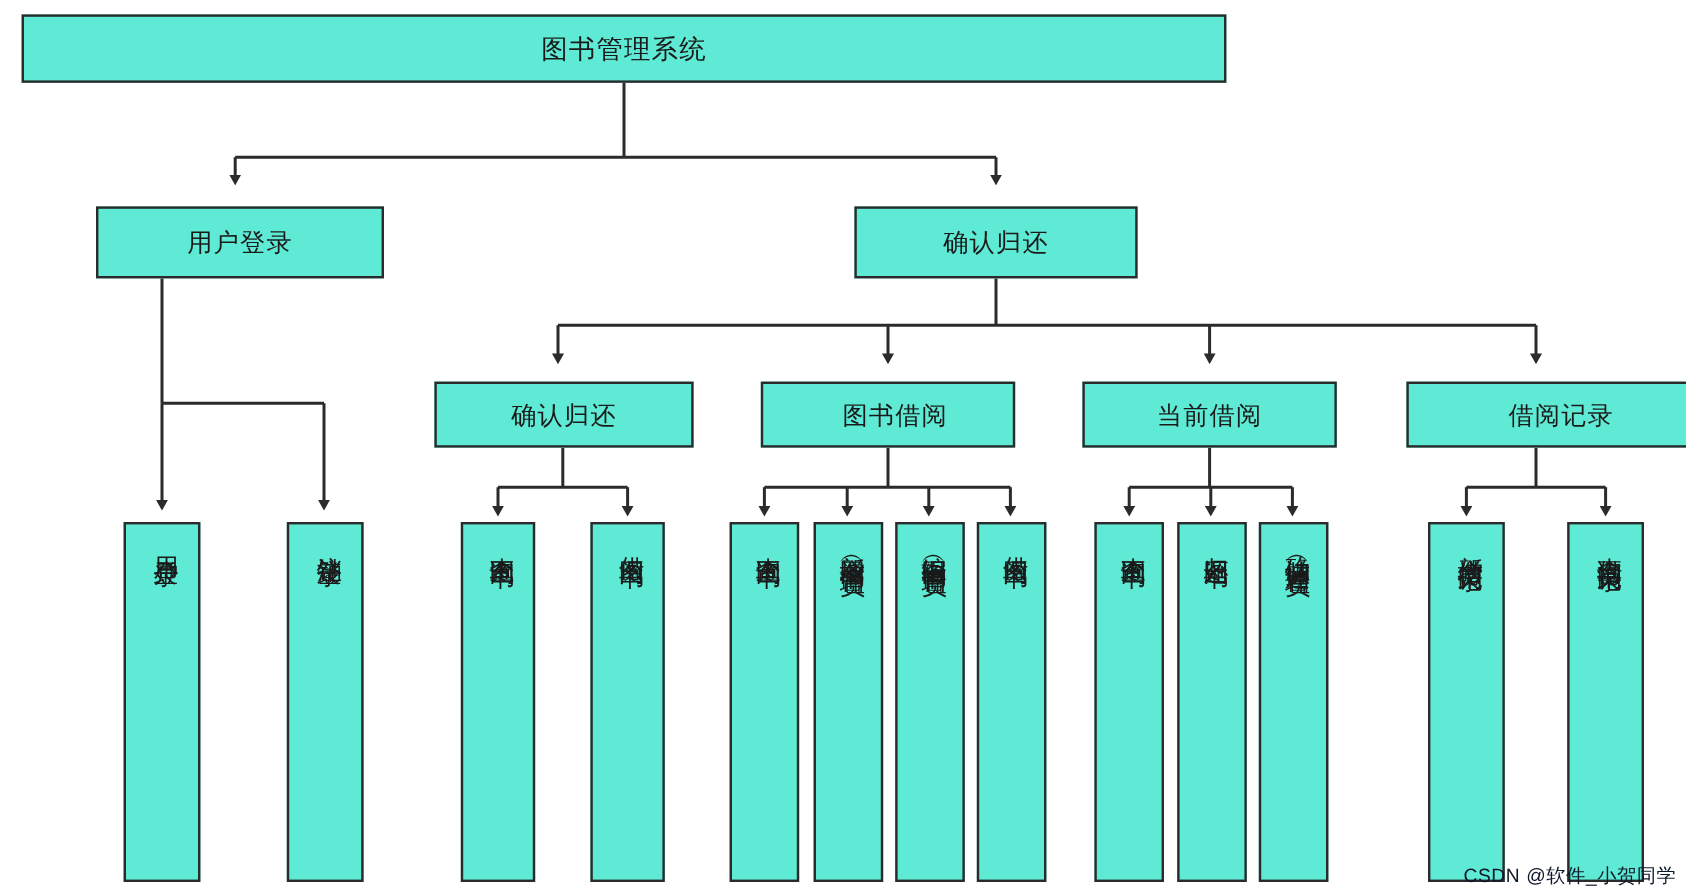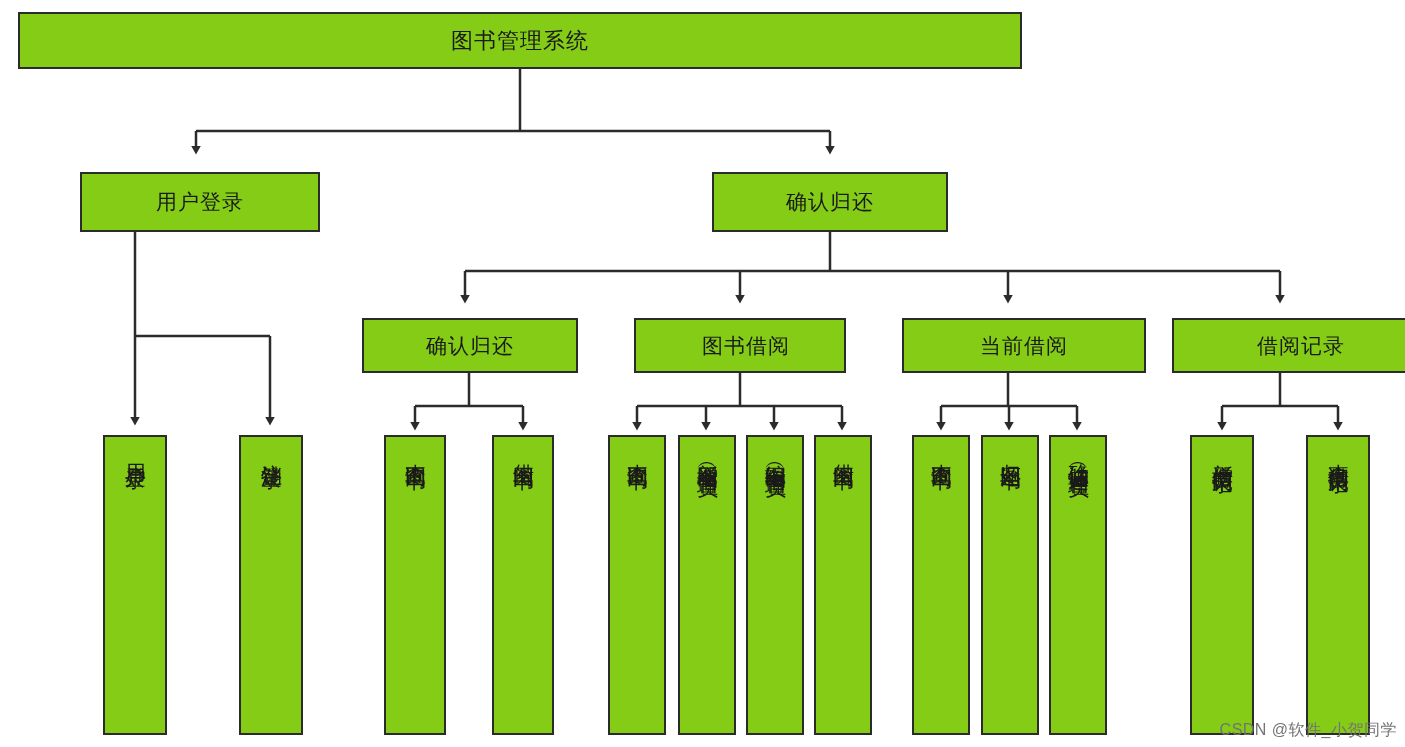--- a/index.html
+++ b/index.html
@@ -21,26 +21,27 @@
     position: absolute;
     left: 0;
     top: 0;
     width: 1405px;
     height: 747px;
     pointer-events: none;
   }
   .node {
     position: absolute;
     box-sizing: border-box;
-    background: #84cc16;
+    background: #5eead4;
     border: 2px solid #2b2b2b;
     display: flex;
     align-items: center;
     justify-content: center;
     color: #1a1a1a;
+    font-family: Liberation Mono, monospace;
   }
   .node.h {
     font-size: 21px;
     letter-spacing: 1px;
   }
   .node.root {
     font-size: 22px;
   }
   .node.v {
     align-items: flex-start;
@@ -54,21 +55,21 @@
     line-height: 1.18;
     letter-spacing: 2px;
     white-space: nowrap;
     color: #1a1a1a;
   }
   .watermark {
     position: absolute;
     right: 8px;
     bottom: 6px;
     font-size: 16px;
-    color: #737373;
+    color: #0f172a;
     letter-spacing: 0.5px;
     white-space: nowrap;
   }
 </style>
 </head>
 <body>
 
 <div id="canvas">
 
   <svg class="wires" viewBox="0 0 1405 747">
@@ -131,21 +132,21 @@
   <div class="node h" style="left:712px; top:172px; width:236px; height:60px;">
     <span>确认归还</span>
   </div>
 
   <div class="node h" style="left:362px; top:318px; width:216px; height:55px;">
     <span>确认归还</span>
   </div>
   <div class="node h" style="left:634px; top:318px; width:212px; height:55px;padding-left:12px;">
     <span>图书借阅</span>
   </div>
-  <div class="node h" style="left:902px; top:318px; width:244px; height:55px;">
+  <div class="node h" style="left:902px; top:318px; width:212px; height:55px;">
     <span>当前借阅</span>
   </div>
   <div class="node h" style="left:1172px; top:318px; width:258px; height:55px;">
     <span>借阅记录</span>
   </div>
 
   <div class="node v" style="left:103px; top:435px; width:64px; height:300px;">
     <span class="vtext">用户登录</span>
   </div>
   <div class="node v" style="left:239px; top:435px; width:64px; height:300px;">

